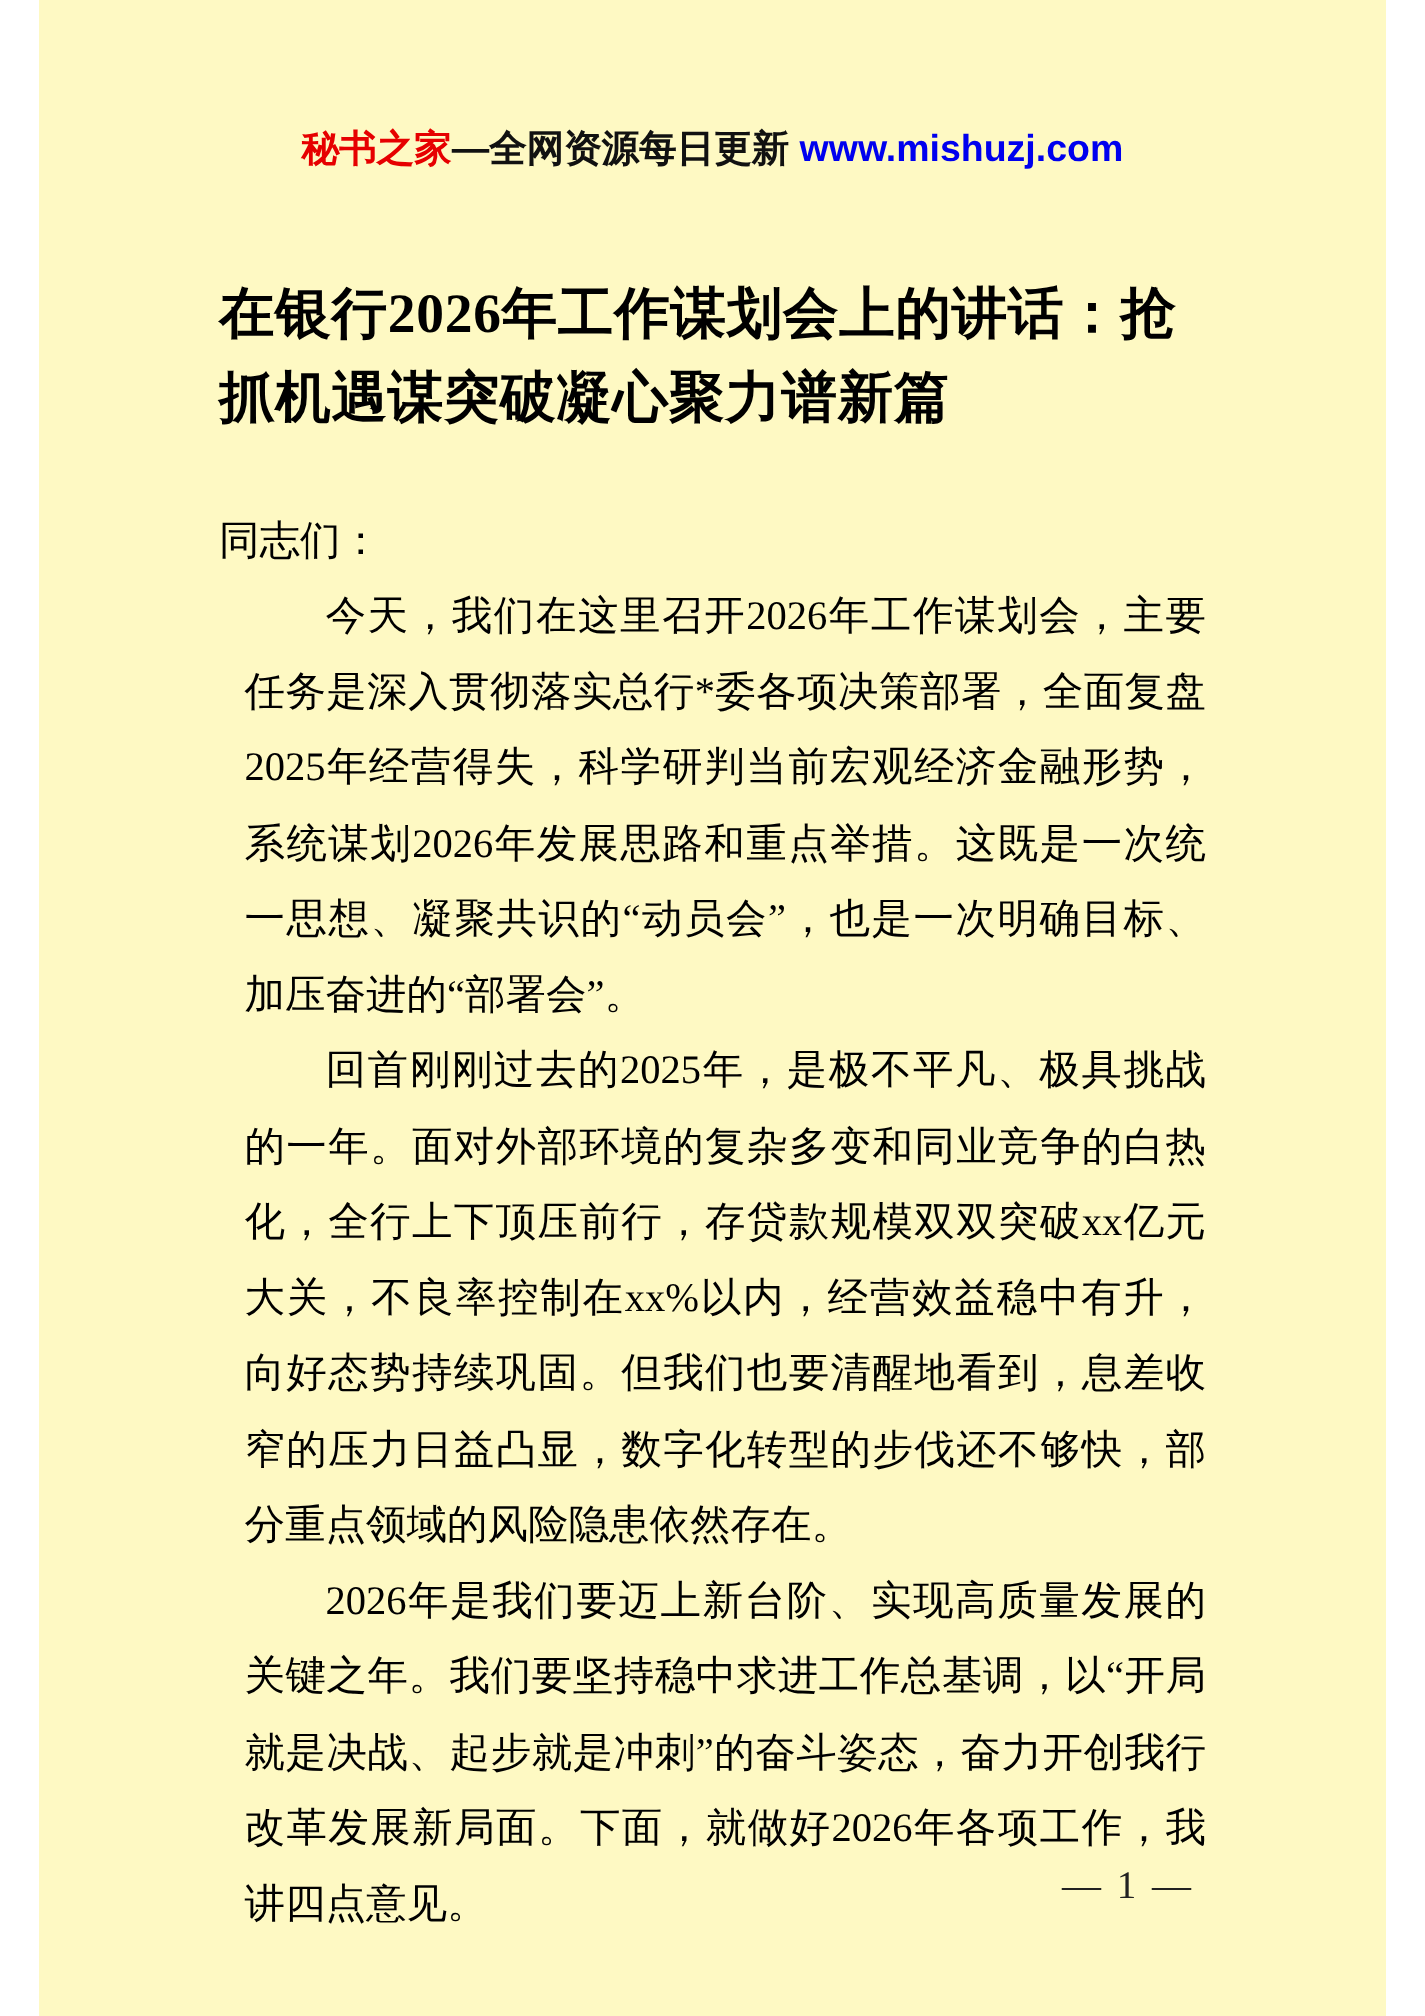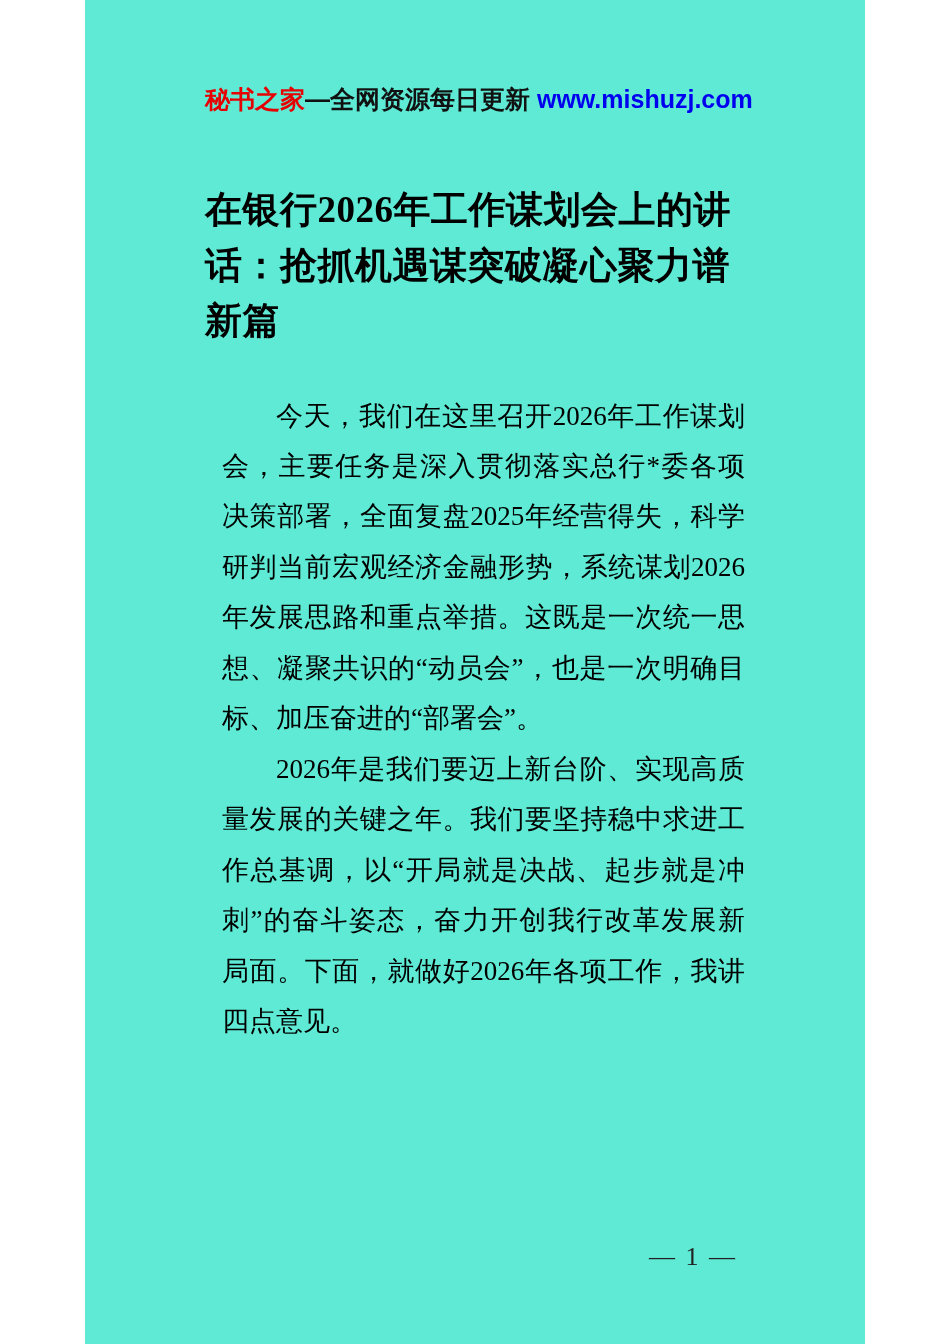--- a/index.html
+++ b/index.html
@@ -1,22 +1,22 @@
 <!DOCTYPE html>
 <html><head>
 <meta charset="utf-8">
 <style>
   * { box-sizing: border-box; }
   html, body { margin: 0; padding: 0; background: #ffffff; }
   .page {
     position: relative;
-    width: 780px;
+    width: 898px;
     height: 1344px;
     margin: 0 auto;
-    background: #5eead4;
+    background: #fef9c3;
     padding: 82px 120px 0 120px;
     font-family: "Liberation Serif", "DejaVu Serif", serif;
     color: #000000;
     overflow: hidden;
   }
   .site-header {
     text-align: center;
     font-family: "Liberation Sans", "DejaVu Sans", sans-serif;
     font-weight: bold;
     font-size: 25px;
@@ -59,21 +59,23 @@
 
 <div class="page">
 
   <div class="site-header">
     <span class="brand">秘书之家</span><span class="tagline">—全网资源每日更新 </span><a class="url">www.mishuzj.com</a>
   </div>
 
   <h1 class="doc-title">在银行2026年工作谋划会上的讲话：抢抓机遇谋突破凝心聚力谱新篇</h1>
 
   <div class="doc-body">
+      <p class="para">同志们：</p>
       <p class="para indent">今天，我们在这里召开2026年工作谋划会，主要任务是深入贯彻落实总行*委各项决策部署，全面复盘2025年经营得失，科学研判当前宏观经济金融形势，系统谋划2026年发展思路和重点举措。这既是一次统一思想、凝聚共识的“动员会”，也是一次明确目标、加压奋进的“部署会”。</p>
+      <p class="para indent">回首刚刚过去的2025年，是极不平凡、极具挑战的一年。面对外部环境的复杂多变和同业竞争的白热化，全行上下顶压前行，存贷款规模双双突破xx亿元大关，不良率控制在xx%以内，经营效益稳中有升，向好态势持续巩固。但我们也要清醒地看到，息差收窄的压力日益凸显，数字化转型的步伐还不够快，部分重点领域的风险隐患依然存在。</p>
       <p class="para indent">2026年是我们要迈上新台阶、实现高质量发展的关键之年。我们要坚持稳中求进工作总基调，以“开局就是决战、起步就是冲刺”的奋斗姿态，奋力开创我行改革发展新局面。下面，就做好2026年各项工作，我讲四点意见。</p>
     </div>
 
   <div class="page-footer">
     <span>— 1 —</span>
   </div>
 
 </div>
 
 </body></html>

